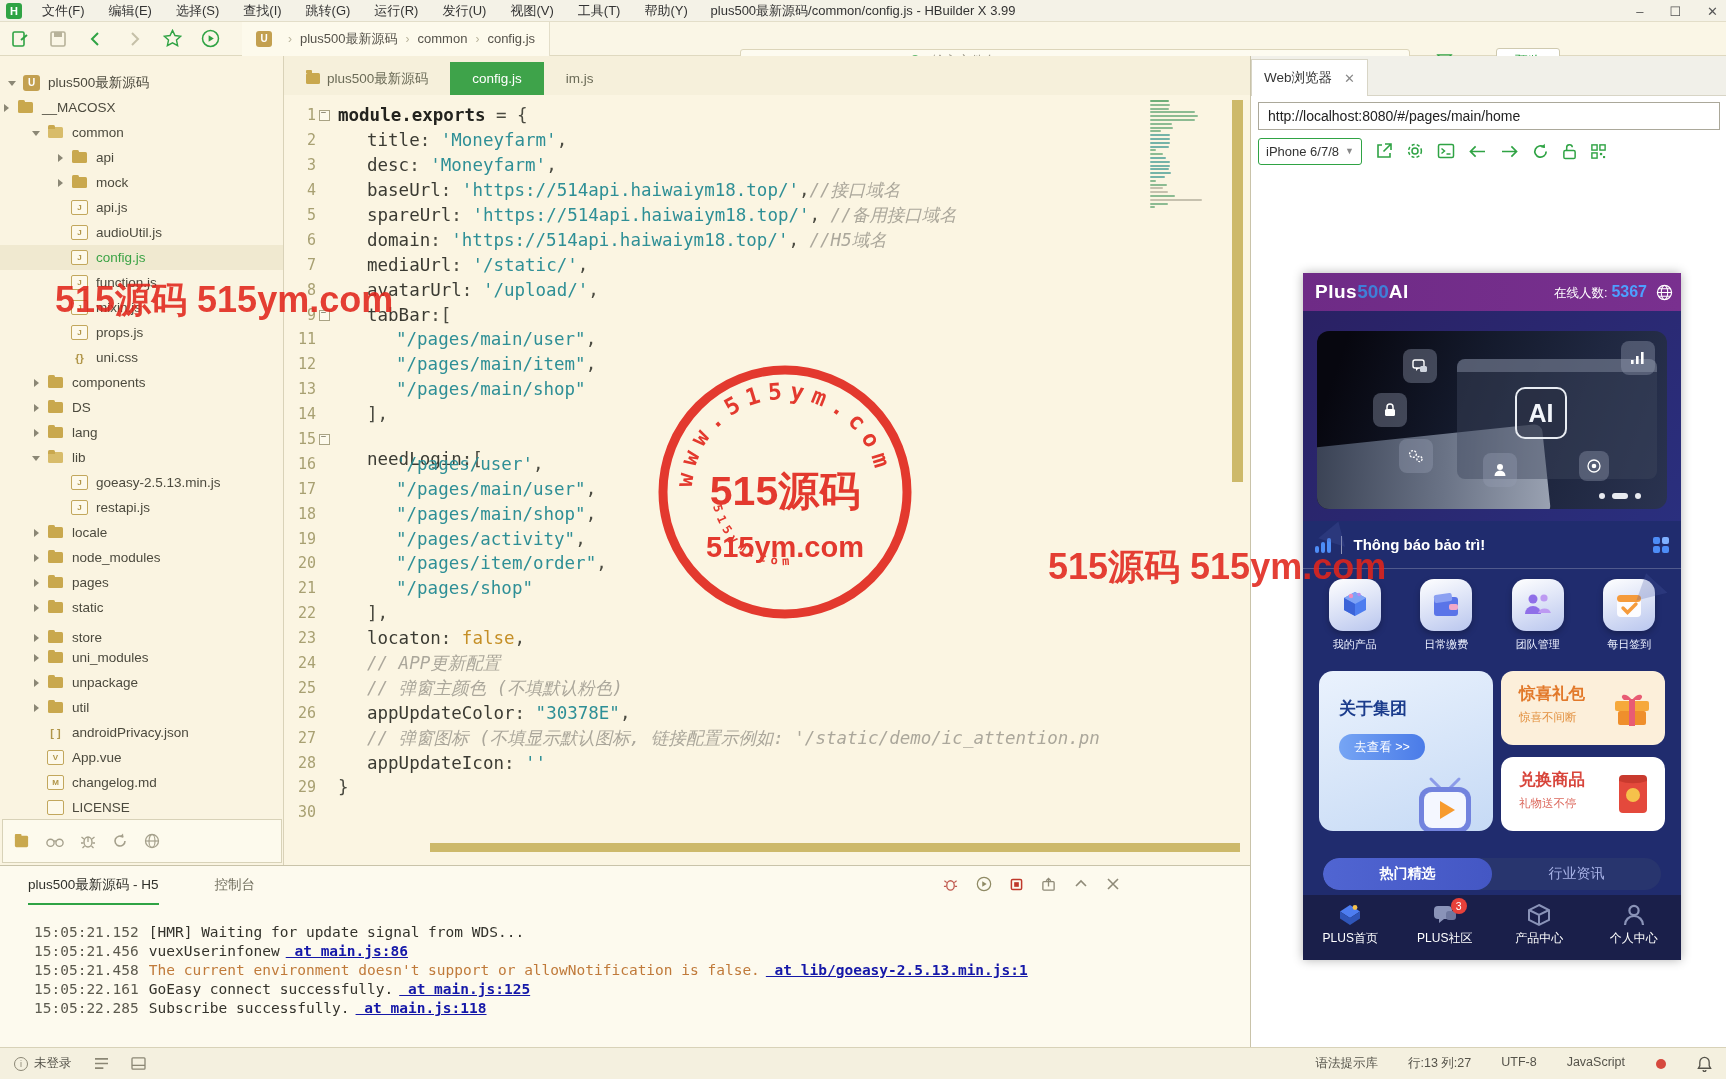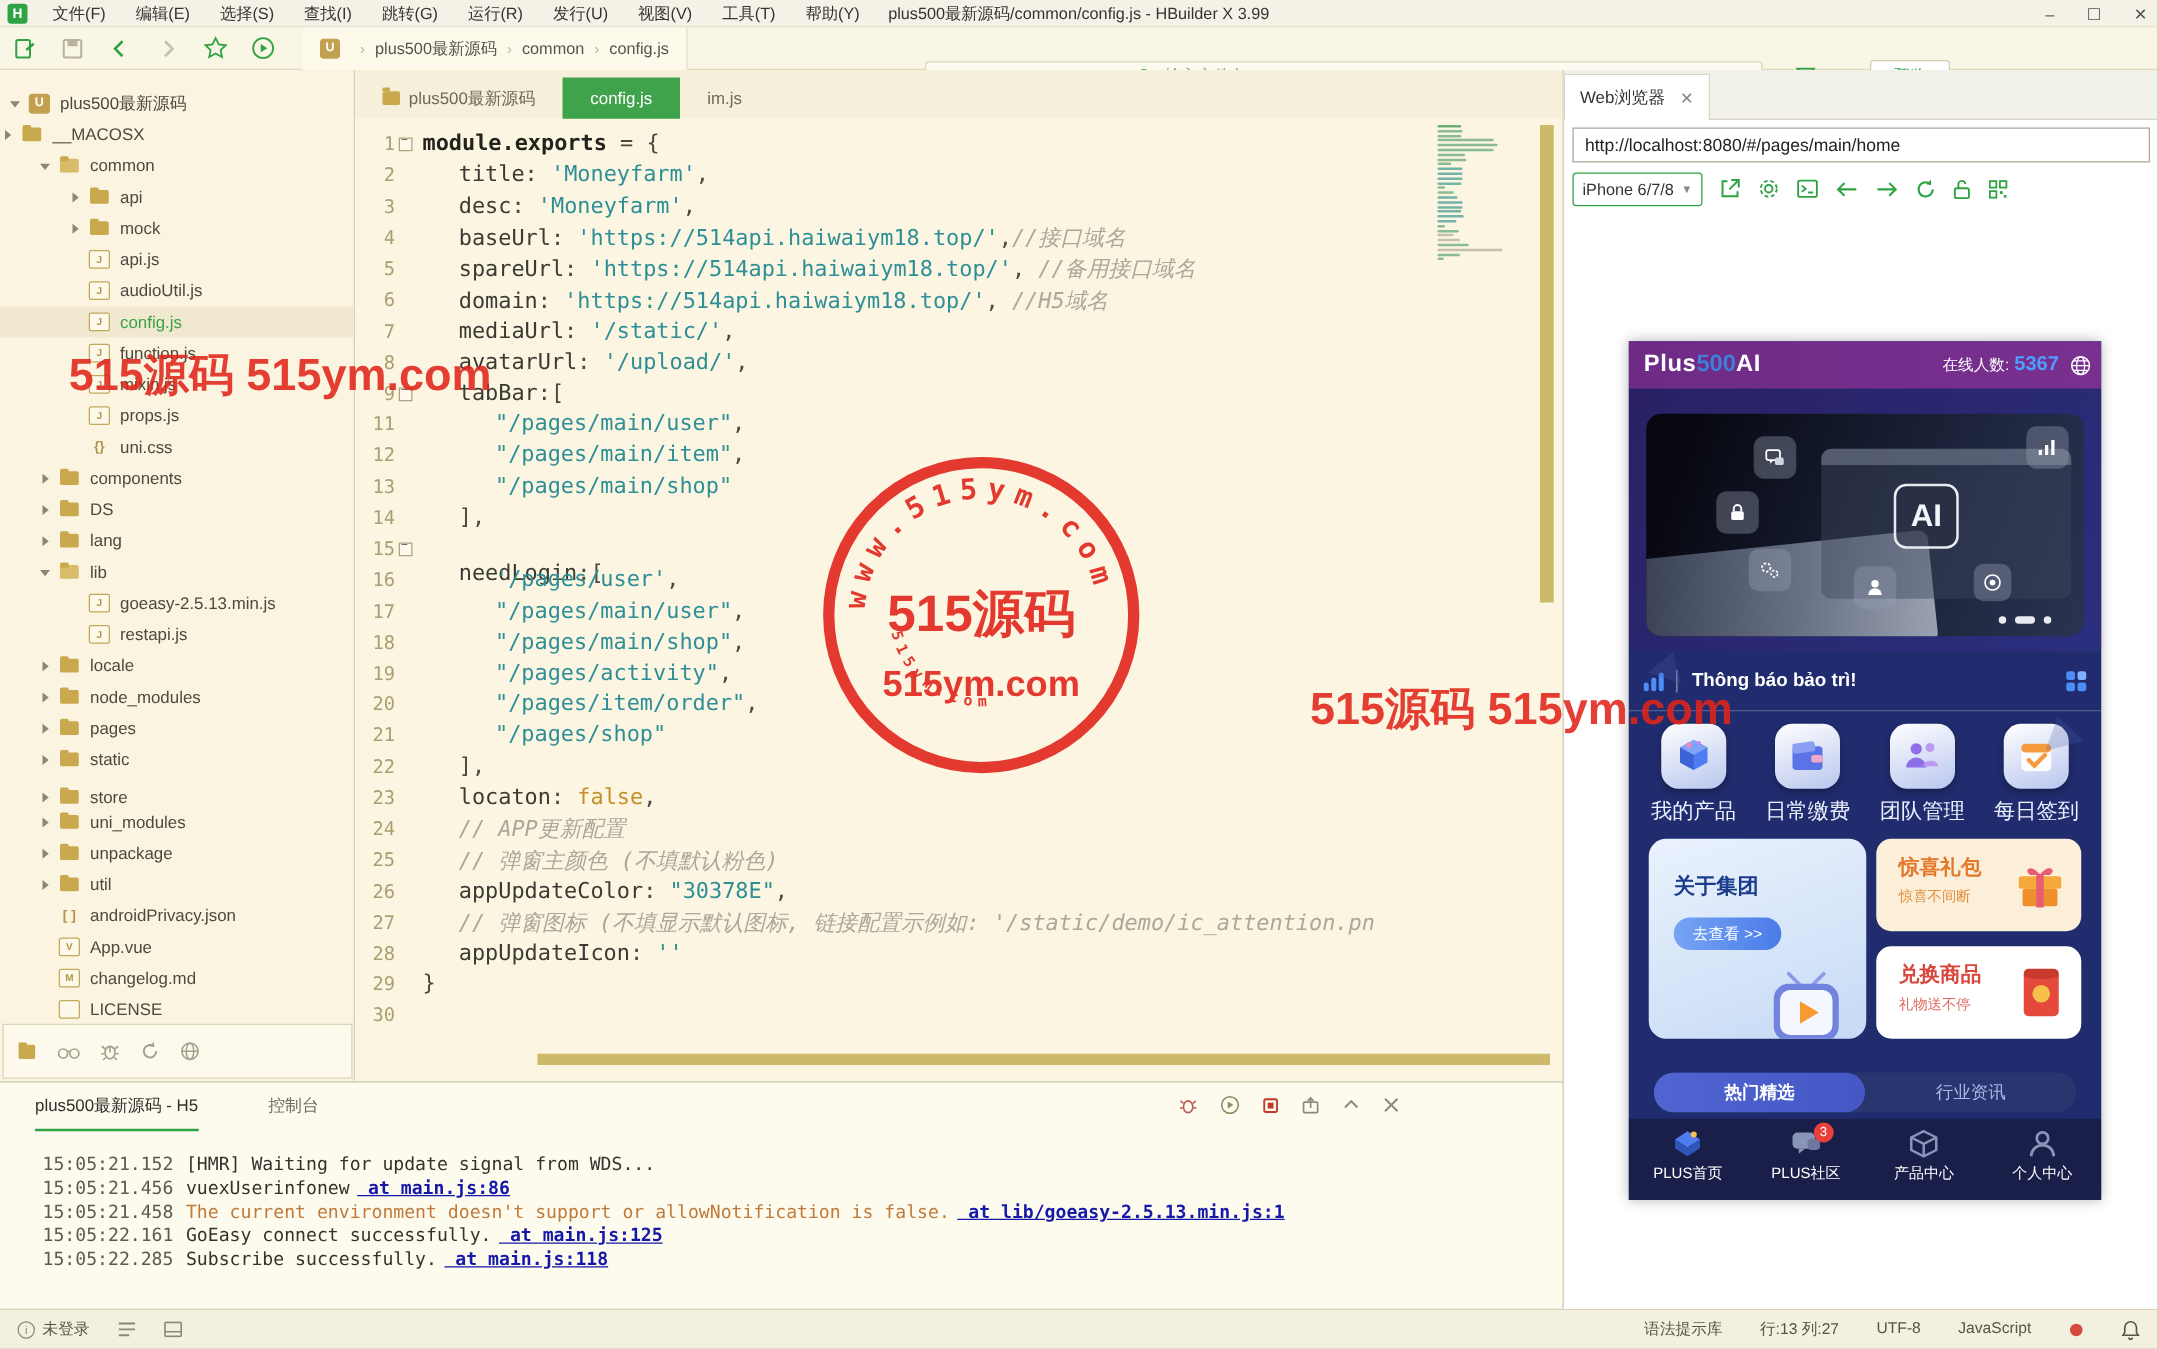--- a/index.html
+++ b/index.html
@@ -121,21 +121,21 @@
   .n-sound { display:flex; gap:2.5px; align-items:flex-end; height:16px; margin-right:10px;}
   .n-sound i { width:3.5px; border-radius:2px; background:#4D8DF7; display:block;}
   .n-divider { width:1px; height:18px; background:rgba(255,255,255,.5); margin-right:12px;}
   .n-text { color:#FFF; font-weight:bold; font-size:15px;}
   .n-grid { position:absolute; right:12px; width:16px; height:16px; display:grid; grid-template-columns:7px 7px; gap:2px;}
   .n-grid i { width:7px; height:7px; border-radius:2px; background:#4D8DF7;}
   .n-grid i:nth-child(2){ background:#7FB0FF;}
   .p-grid { height:94px; display:flex; justify-content:space-around; padding:10px 6px 0;}
   .gitem { width:76px; text-align:center;}
   .gtile { width:52px; height:52px; margin:0 auto; border-radius:14px; background:linear-gradient(160deg,#FFFFFF,#B9C6EE); display:flex; align-items:center; justify-content:center; box-shadow:0 3px 6px rgba(0,0,0,.25);}
-  .glabel { margin-top:6px; font-size:17px; color:#EDF1FF;}
+  .glabel { margin-top:6px; font-size:11px; color:#EDF1FF;}
   .p-cards { position:relative; height:192px;}
   .card-about { position:absolute; left:16px; top:8px; width:174px; height:160px; border-radius:14px; background:linear-gradient(160deg,#EAF2FD,#C6DAF5); overflow:hidden;}
   .ca-title { margin:26px 0 0 20px; font-size:17px; font-weight:bold; color:#1B3C8C;}
   .ca-btn { margin:14px 0 0 20px; width:86px; height:26px; border-radius:13px; background:linear-gradient(90deg,#76A5F4,#4A7BE8); color:#fff; font-size:12.5px; display:flex; align-items:center; justify-content:center;}
   .tvicon { position:absolute; right:12px; bottom:-6px;}
   .card-promo { position:absolute; left:198px; width:164px; height:74px; border-radius:12px; padding:12px 0 0 18px; }
   .cp1 { top:8px; background:#FCEFDA;}
   .cp2 { top:94px; background:#ffffff;}
   .cp-title { font-size:16.5px; font-weight:bold;}
   .cp1 .cp-title { color:#E2792A;}

